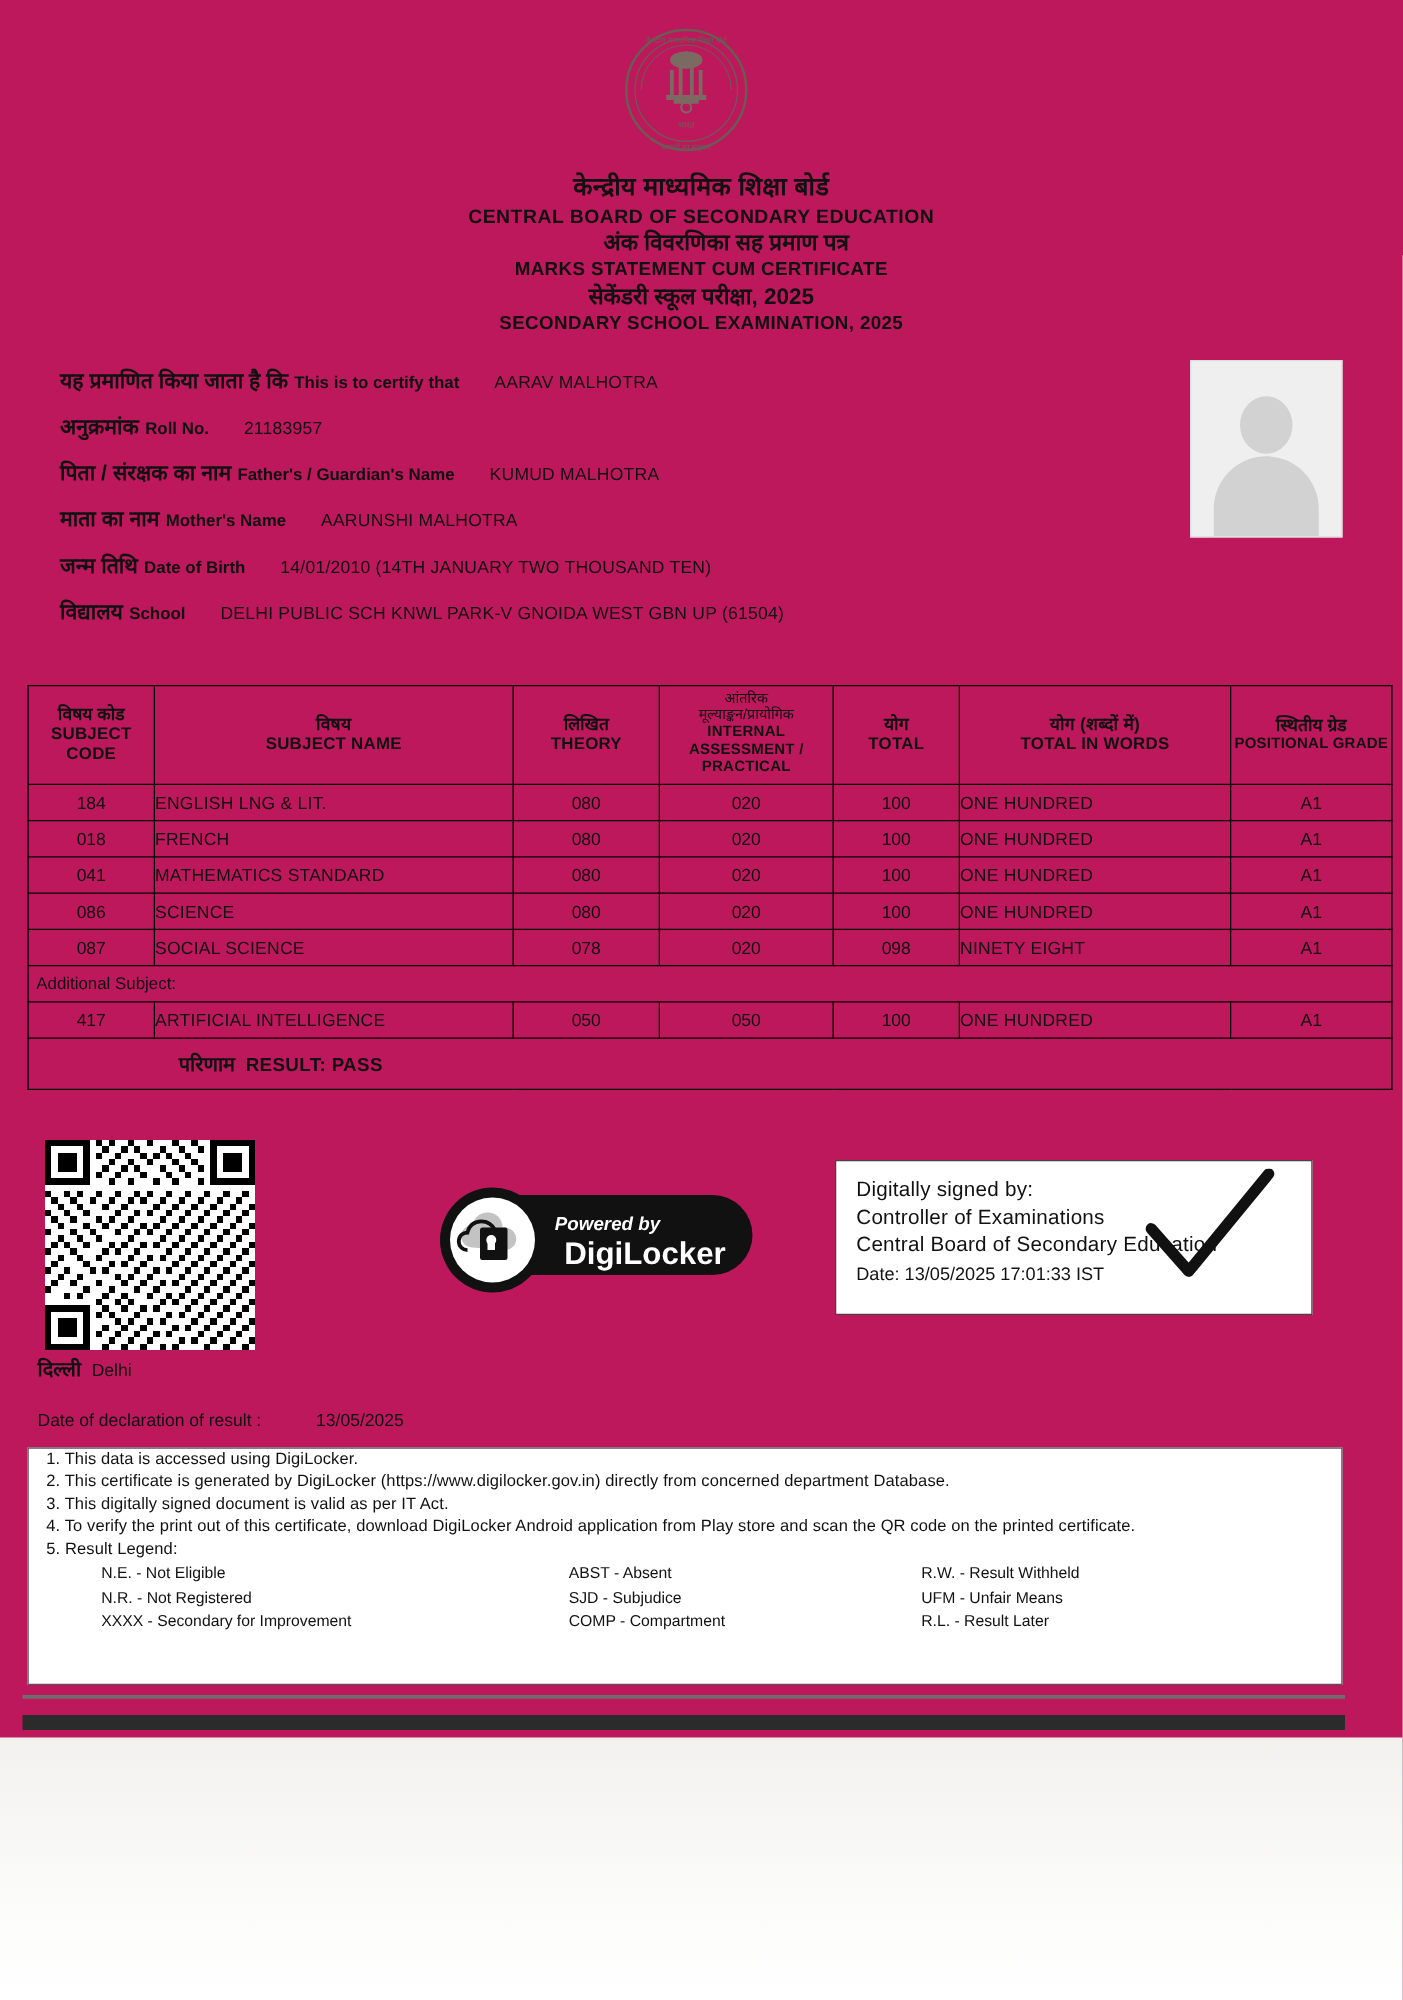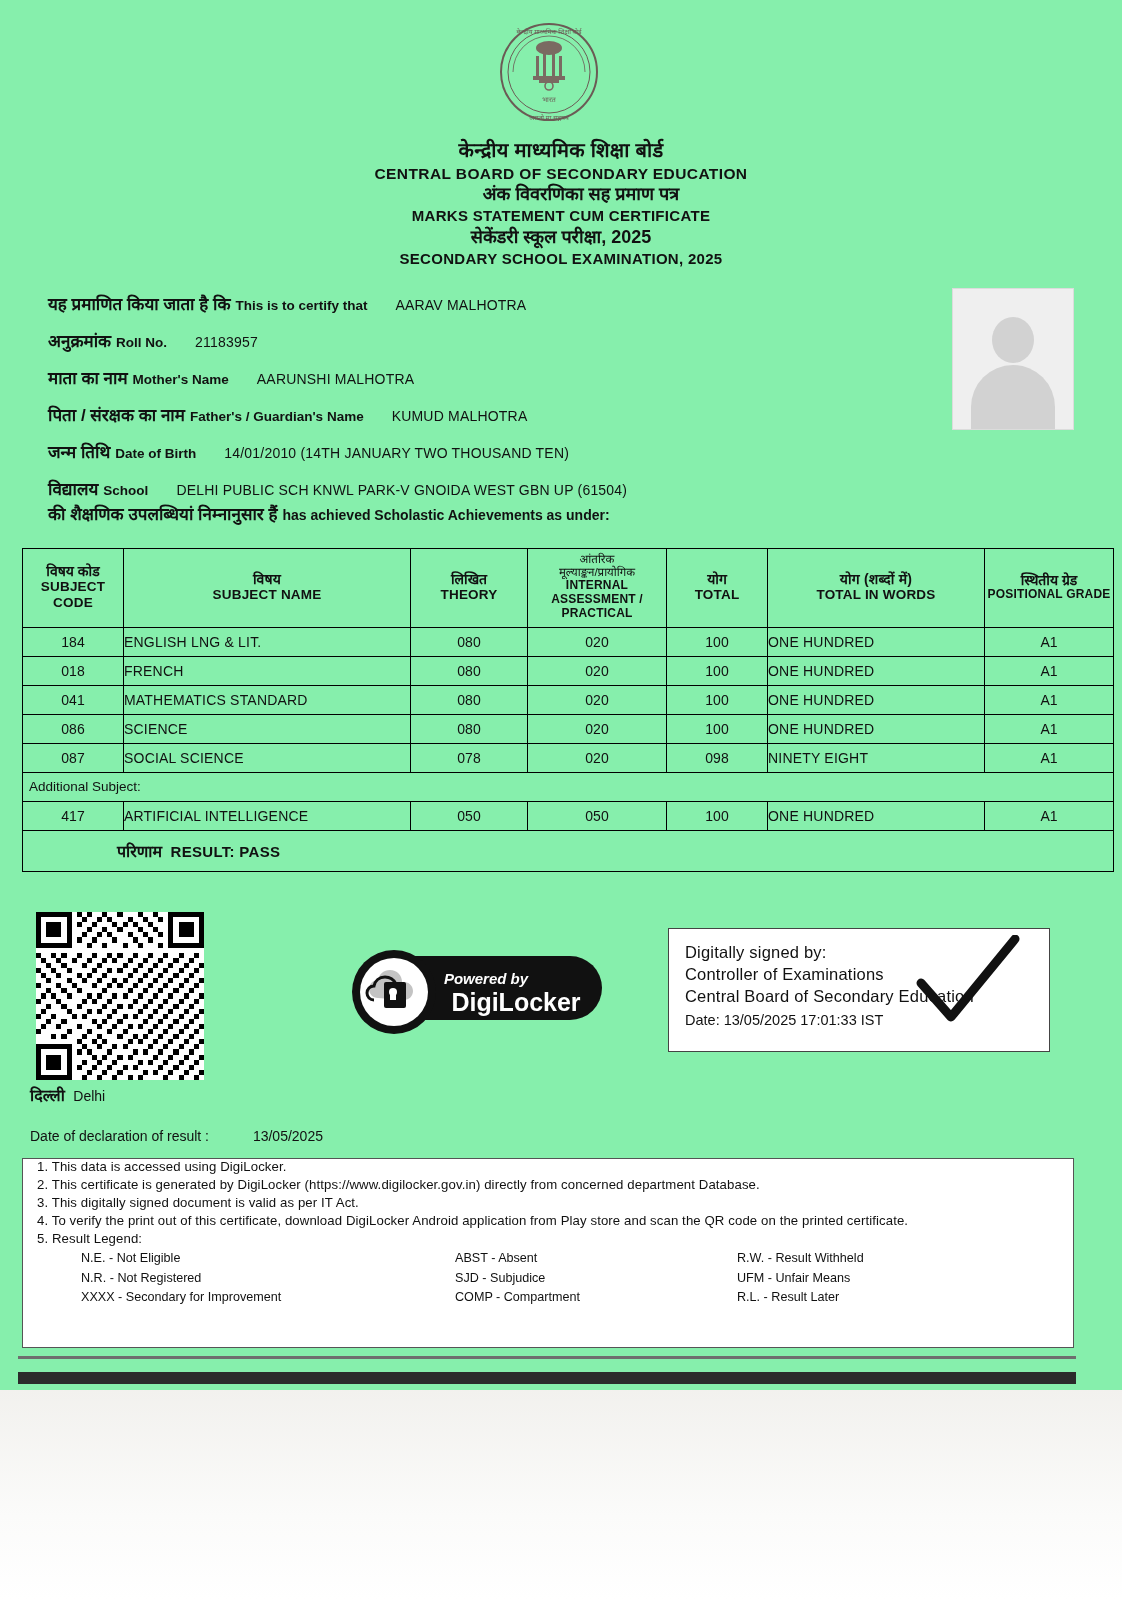--- a/index.html
+++ b/index.html
@@ -13,21 +13,21 @@
     position: relative;
     font-family: "Liberation Sans", sans-serif;
     color: #111;
     overflow: hidden;
   }
   .page {
     position: absolute;
     left: 0; top: 0;
     width: 1122px;
     height: 1600px;
-    background: #86efac;
+    background: #be185d;
   }
 
   
   .emblem-wrap {
     position: absolute;
     left: 495px;
     top: 20px;
     width: 110px;
     height: 115px;
   }
@@ -182,21 +182,21 @@
     border-right: none;
     border-left: none;
   }
   .addl td:first-child { border-left: 1px solid #000; }
   .addl td:last-child { border-right: 1px solid #000; }
   .result-row td {
     height: 40px;
     border-left: 1px solid #000;
     border-right: 1px solid #000;
     text-align: left;
-    padding-left: 94px;
+    padding-left: 120px;
   }
   .result-hi { font-size: 16px; font-weight: 600; }
   .result-en { font-size: 15px; font-weight: 700; margin-left: 4px; letter-spacing: .3px; }
 
   
   .qr {
     position: absolute;
     left: 36px;
     top: 912px;
     width: 168px;
@@ -359,45 +359,41 @@
       <span class="lbl-hi">यह प्रमाणित किया जाता है कि</span>
       <span class="lbl-en">This is to certify that</span>
       <span class="val">AARAV MALHOTRA</span>
     </div>
     <div class="drow">
       <span class="lbl-hi">अनुक्रमांक</span>
       <span class="lbl-en">Roll No.</span>
       <span class="val">21183957</span>
     </div>
     <div class="drow">
+      <span class="lbl-hi">पिता / संरक्षक  का  नाम</span>
+      <span class="lbl-en">Father's / Guardian's Name</span>
+      <span class="val">KUMUD MALHOTRA</span>
+    </div>
+    <div class="drow">
       <span class="lbl-hi">माता  का  नाम</span>
       <span class="lbl-en">Mother's Name</span>
       <span class="val">AARUNSHI MALHOTRA</span>
-    </div>
-    <div class="drow">
-      <span class="lbl-hi">पिता / संरक्षक  का  नाम</span>
-      <span class="lbl-en">Father's / Guardian's Name</span>
-      <span class="val">KUMUD MALHOTRA</span>
     </div>
     <div class="drow">
       <span class="lbl-hi">जन्म  तिथि</span>
       <span class="lbl-en">Date of Birth</span>
       <span class="val">14/01/2010 (14TH JANUARY TWO THOUSAND TEN)</span>
     </div>
     <div class="drow">
       <span class="lbl-hi">विद्यालय</span>
       <span class="lbl-en">School</span>
       <span class="val">DELHI PUBLIC SCH KNWL PARK-V GNOIDA WEST GBN UP (61504)</span>
     </div>
   </div>
 
-  <div class="achieved">
-    <span class="lbl-hi">की शैक्षणिक उपलब्धियां निम्नानुसार हैं</span>
-    <span class="lbl-en">has achieved Scholastic Achievements as under:</span>
-  </div>
 
   <div class="photo">
     <div class="head"></div>
     <div class="body"></div>
   </div>
 
   <table class="tbl">
     <thead>
       <tr>
         <th class="c-code">

